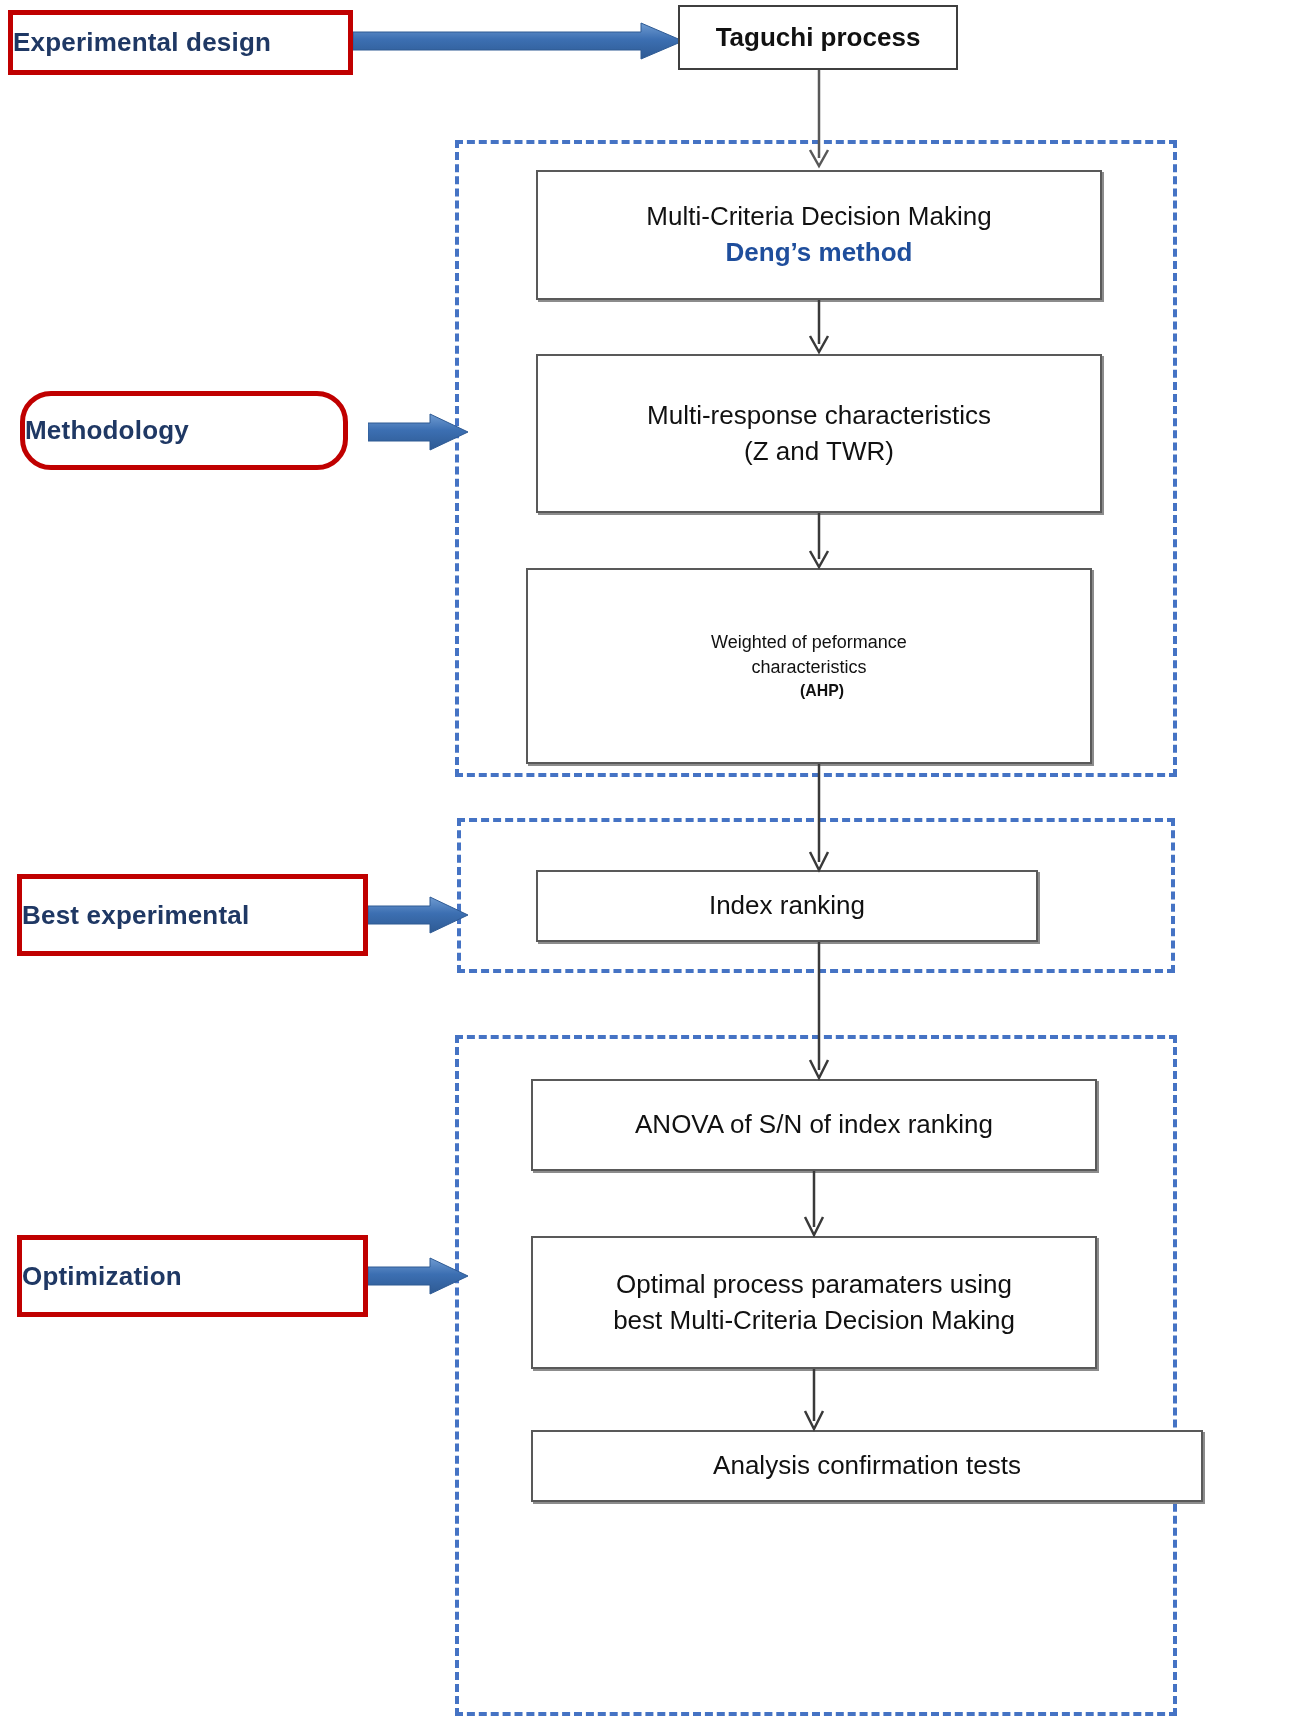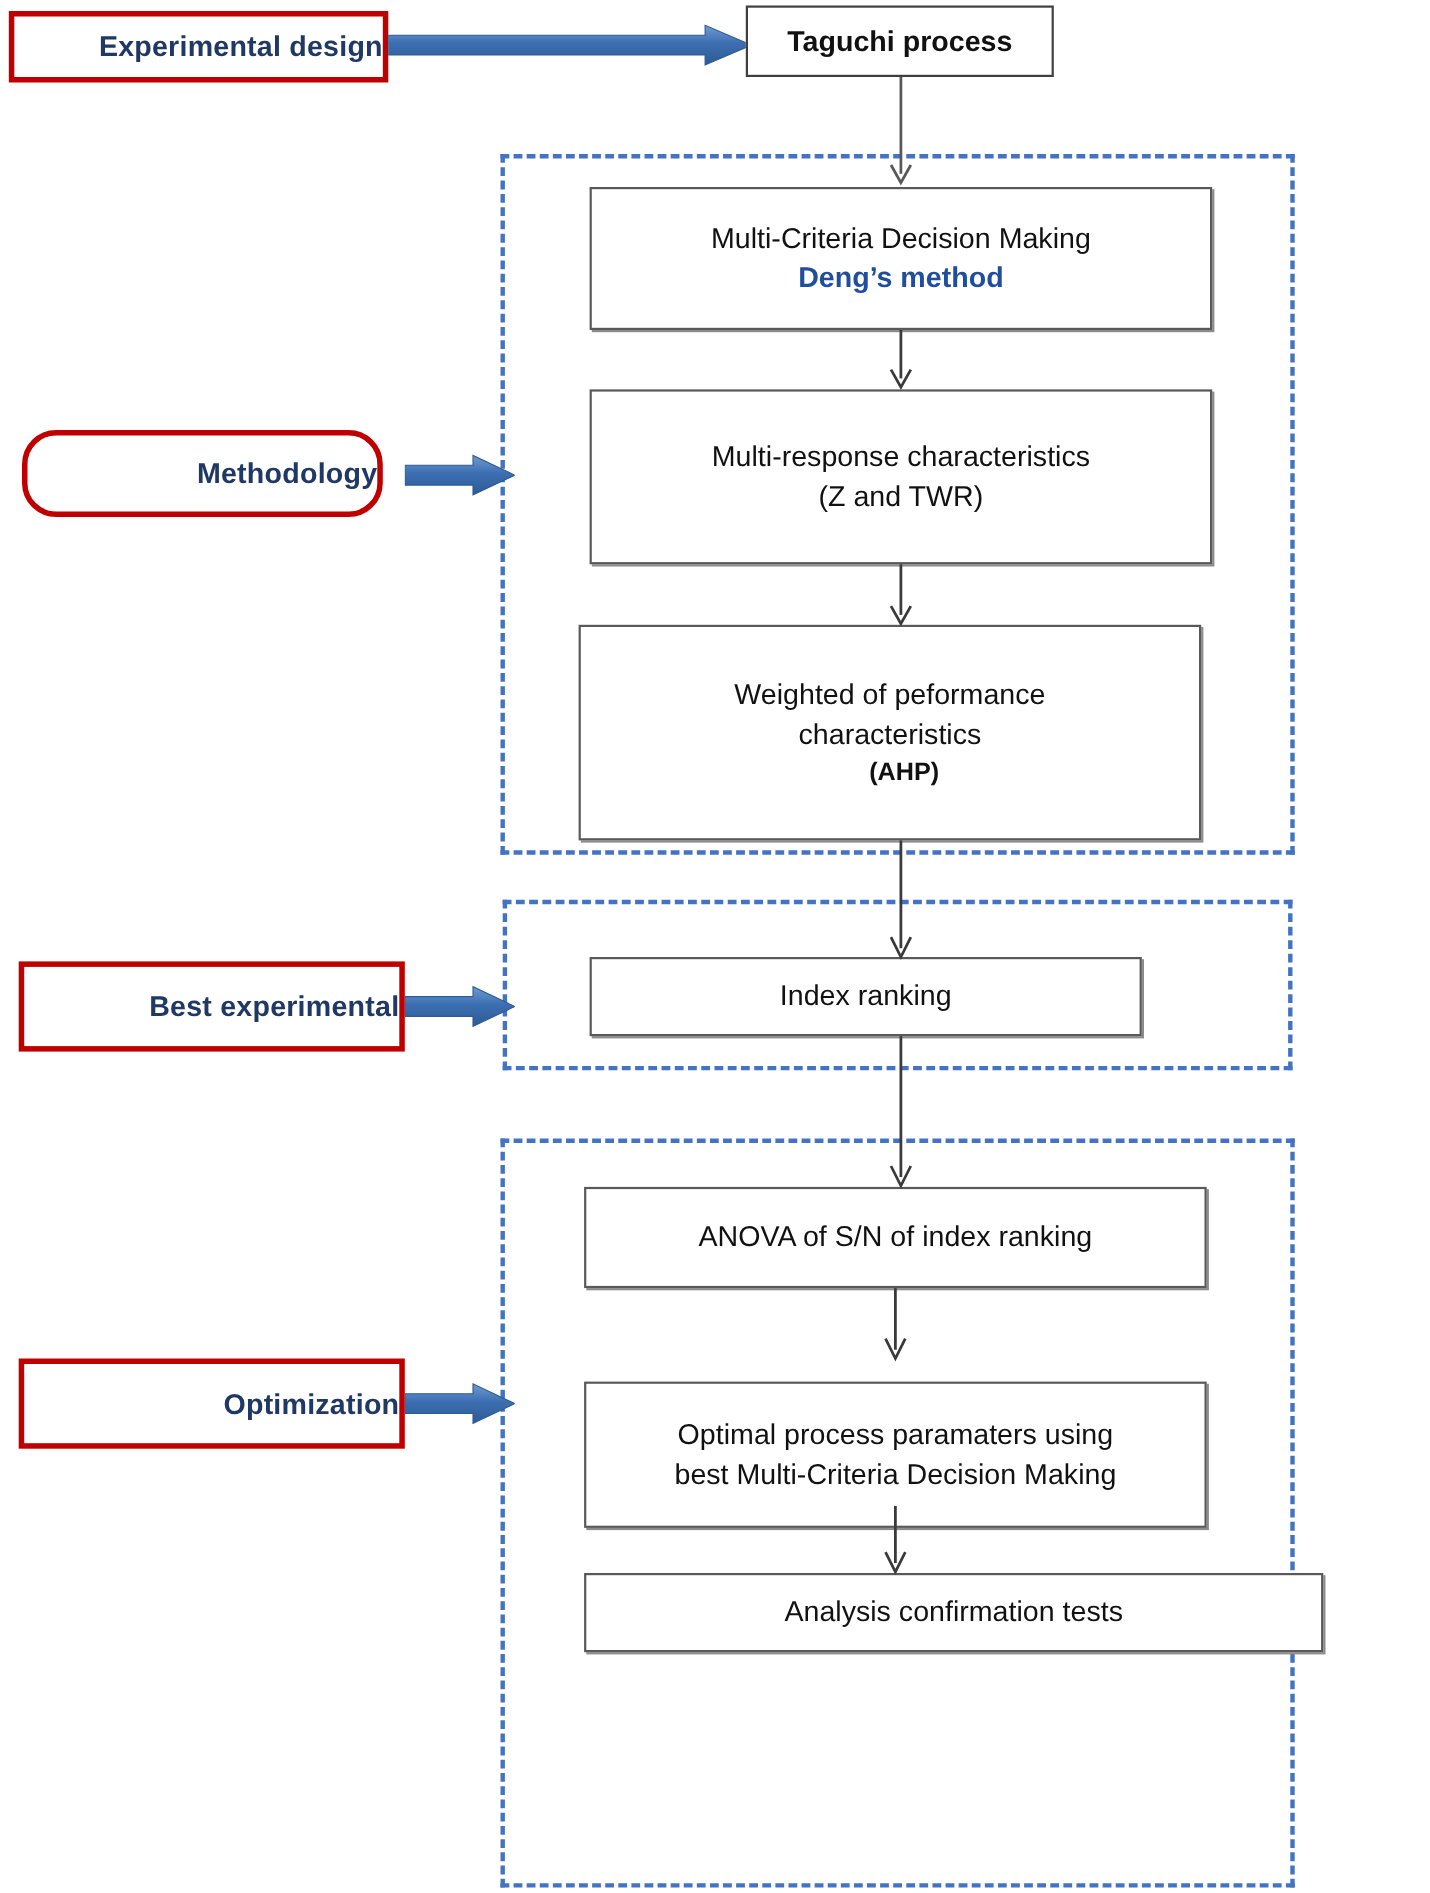--- a/index.html
+++ b/index.html
@@ -19,21 +19,21 @@
   }
 
   
   .stage-label {
     position: absolute;
     box-sizing: border-box;
     background: #ffffff;
     border: 5px solid #C00000;
     display: flex;
     align-items: center;
-    justify-content: flex-end;
+    justify-content: flex-start;
     color: #1F3864;
     font-weight: bold;
     letter-spacing: .2px;
     line-height: 1.1;
     text-align: center;
   }
 
   
   .proc-box {
     position: absolute;
@@ -141,35 +141,35 @@
   <div class="proc-box" style="left:536px; top:170px; width:566px; height:130px; font-size:26px;">
     <span class="line">Multi-Criteria Decision Making</span>
     <span class="line blue">Deng’s method</span>
   </div>
 
   <div class="proc-box" style="left:536px; top:354px; width:566px; height:159px; font-size:26px;">
     <span class="line">Multi-response characteristics</span>
     <span class="line">(Z and  TWR)</span>
   </div>
 
-  <div class="proc-box" style="left:526px; top:568px; width:566px; height:196px; font-size:26px;">
+  <div class="proc-box" style="left:526px; top:568px; width:566px; height:196px; font-size:18px;">
     <span class="line">Weighted of peformance</span>
     <span class="line">characteristics</span>
     <span class="line bold">(AHP)</span>
   </div>
 
   <div class="proc-box" style="left:536px; top:870px; width:502px; height:72px; font-size:26px;">
     <span class="line">Index ranking</span>
   </div>
 
   <div class="proc-box" style="left:531px; top:1079px; width:566px; height:92px; font-size:26px;">
     <span class="line">ANOVA of S/N of index ranking</span>
   </div>
 
-  <div class="proc-box" style="left:531px; top:1236px; width:566px; height:133px; font-size:26px;margin-top:20px;">
+  <div class="proc-box" style="left:531px; top:1236px; width:566px; height:133px; font-size:26px;">
     <span class="line">Optimal process paramaters using</span>
     <span class="line">best Multi-Criteria Decision Making</span>
   </div>
 
   <div class="proc-box" style="left:531px; top:1430px; width:672px; height:72px; font-size:26px;">
     <span class="line">Analysis confirmation tests</span>
   </div>
 
   <div class="v-arrow" style="left:806px; top:70px; height:100px;">
     <svg width="26" height="100" viewBox="0 0 26 100">

